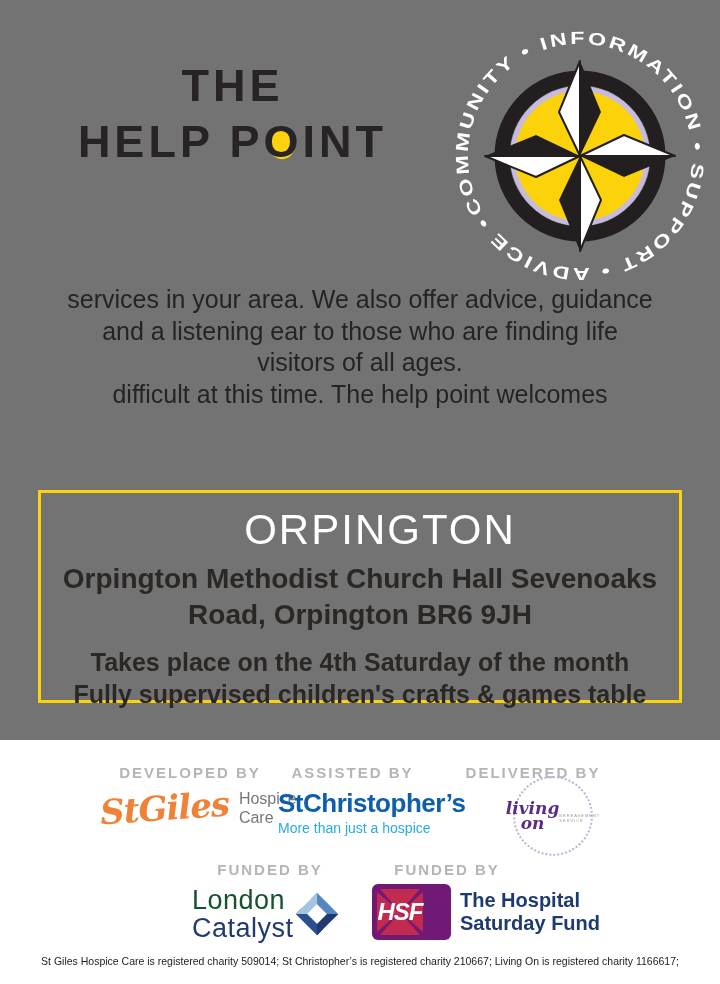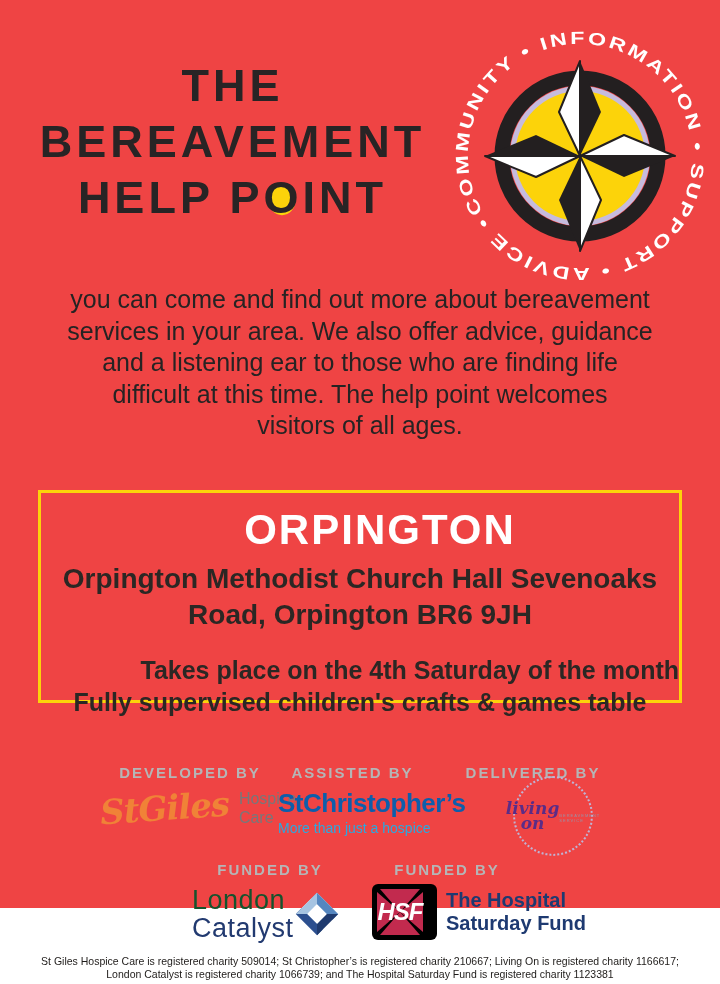--- a/index.html
+++ b/index.html
@@ -3,22 +3,22 @@
 <meta charset="utf-8">
 <style>
   * { margin:0; padding:0; box-sizing:border-box; }
   html,body { background:#e8e8e8; }
   body { font-family:"Liberation Sans","DejaVu Sans",sans-serif; }
   .page {
     position:relative; width:720px; height:984px; margin:0 auto;
     background:#ffffff; overflow:hidden;
   }
   .top-section {
-    position:absolute; left:0; top:0; width:720px; height:908px;
-    background:#ef4444;
+    position:absolute; left:0; top:0; width:720px; height:740px;
+    background:#737373;
   }
   
   .title-block {
     position:absolute; left:10px; top:58px; width:445px;
     text-align:center; color:#282425; font-weight:700;
     font-size:45px; line-height:56px; letter-spacing:4px;
   }
   .o-dot { position:relative; z-index:0; display:inline-block; }
   .o-dot::before {
     content:""; position:absolute; left:47%; top:54%;
@@ -32,27 +32,27 @@
     position:absolute; left:20px; top:284px; width:680px;
     text-align:center; color:#262323; font-size:25px; line-height:31.5px;
     font-weight:500;
   }
   
   .loc-box {
     position:absolute; left:38px; top:490px; width:644px; height:213px;
     border:3px solid #fcd30a; text-align:center; color:#2b2724;
   }
   .loc-name {
-    margin-top:13px; font-size:42px; font-weight:700; letter-spacing:2px;
+    margin-top:13px; font-size:42px; font-weight:400; letter-spacing:2px;
     color:#ffffff;
     padding-left:40px;
   }
   .loc-addr { margin-top:7px; font-size:28px; line-height:36px; font-weight:600; }
   .loc-detail { font-size:25px; line-height:32px; font-weight:700; }
-  .loc-detail.first { margin-top:21px;text-align:right; }
+  .loc-detail.first { margin-top:13px; }
   
   .by-label {
     position:absolute; text-align:center; font-size:15px; font-weight:700;
     letter-spacing:2px; color:#b5b5b6;
   }
   .stgiles { position:absolute; left:100px; top:788px; width:190px; display:flex; align-items:center; }
   .stgiles-script {
     font-family:"DejaVu Serif",serif; font-style:italic; font-weight:700;
     color:#f08237; font-size:34px; transform:rotate(-4deg); letter-spacing:-1px;
   }
@@ -74,21 +74,21 @@
   .london-text { font-size:27px; line-height:28px; font-weight:400; letter-spacing:0.5px; }
   .london-l1 { color:#14532d; }
   .london-l2 { color:#223a70; }
   .diamond {
     width:30px; height:30px; margin-left:8px; transform:rotate(45deg);
     border-style:solid; border-width:8px;
     border-color:#5586bf #1f3a6e #2c4f8f #a6c4e2;
     background:#ffffff;
   }
   .hsf { position:absolute; left:372px; top:884px; display:flex; align-items:center; }
-  .hsf-badge { position:relative; width:65px; height:56px; background:#000000; border-radius:6px; overflow:hidden; }
+  .hsf-badge { position:relative; width:79px; height:56px; background:#701a75; border-radius:6px; overflow:hidden; }
   .hsf-badge svg { position:absolute; left:0; top:0; }
   .hsf-abbr {
     position:absolute; left:0; top:0; width:56px; height:56px;
     display:flex; align-items:center; justify-content:center;
     color:#ffffff; font-weight:700; font-style:italic; font-size:24px; letter-spacing:-1px;
   }
   .hsf-text { margin-left:9px; color:#1e3a71; font-weight:700; font-size:20px; line-height:23px; }
   
   .legal {
     position:absolute; left:0; top:955px; width:720px; text-align:center;
@@ -97,21 +97,20 @@
 </style>
 </head>
 <body>
 
 <div class="page">
 
   <div class="top-section">
 
     <div class="title-block">
       <div>THE</div>
-      <div>BEREAVEMENT</div>
       <div><span>HELP P</span><span class="o-dot">O</span><span>INT</span></div>
     </div>
 
     <div class="logo-wrap">
       <svg width="264" height="264" viewBox="0 0 264 264">
         <defs>
           <path id="ringPath" d="M 35 188 A 112 112 0 0 1 229 76 A 112 112 0 0 1 35 188" fill="none"></path>
         </defs>
 
         <circle cx="132" cy="132" r="70" fill="#c6bbdd"></circle>
@@ -132,25 +131,24 @@
           <polygon points="37,132 88,111 132,132"></polygon>
         </g>
 
         <text font-family="Liberation Sans, DejaVu Sans, sans-serif" font-size="17.5" font-weight="bold" fill="#ffffff" letter-spacing="2">
           <textPath href="#ringPath" startOffset="0" textLength="700" lengthAdjust="spacingAndGlyphs">COMMUNITY • INFORMATION • SUPPORT • ADVICE •</textPath>
         </text>
       </svg>
     </div>
 
     <div class="intro">
-      <div>you can come and find out more about bereavement</div>
       <div>services in your area. We also offer advice, guidance</div>
       <div>and a listening ear to those who are finding life</div>
+      <div>visitors of all ages.</div>
       <div>difficult at this time. The help point welcomes</div>
-      <div>visitors of all ages.</div>
     </div>
 
     <div class="loc-box">
       <div class="loc-name">ORPINGTON</div>
       <div class="loc-addr">
         <div>Orpington Methodist Church Hall Sevenoaks</div>
         <div>Road, Orpington BR6 9JH</div>
       </div>
       <div class="loc-detail first">Takes place on the 4th Saturday of the month</div>
       <div class="loc-detail">Fully supervised children's crafts &amp; games table</div>
@@ -207,16 +205,15 @@
       <div class="hsf-abbr">HSF</div>
     </div>
     <div class="hsf-text">
       <div>The Hospital</div>
       <div>Saturday Fund</div>
     </div>
   </div>
 
   <div class="legal">
     <div>St Giles Hospice Care is registered charity 509014; St Christopher’s is registered charity 210667; Living On is registered charity 1166617;</div>
-    <div>London Catalyst is registered charity 1066739;  and The Hospital Saturday Fund is registered charity 1123381</div>
   </div>
 
 </div>
 
 </body></html>

